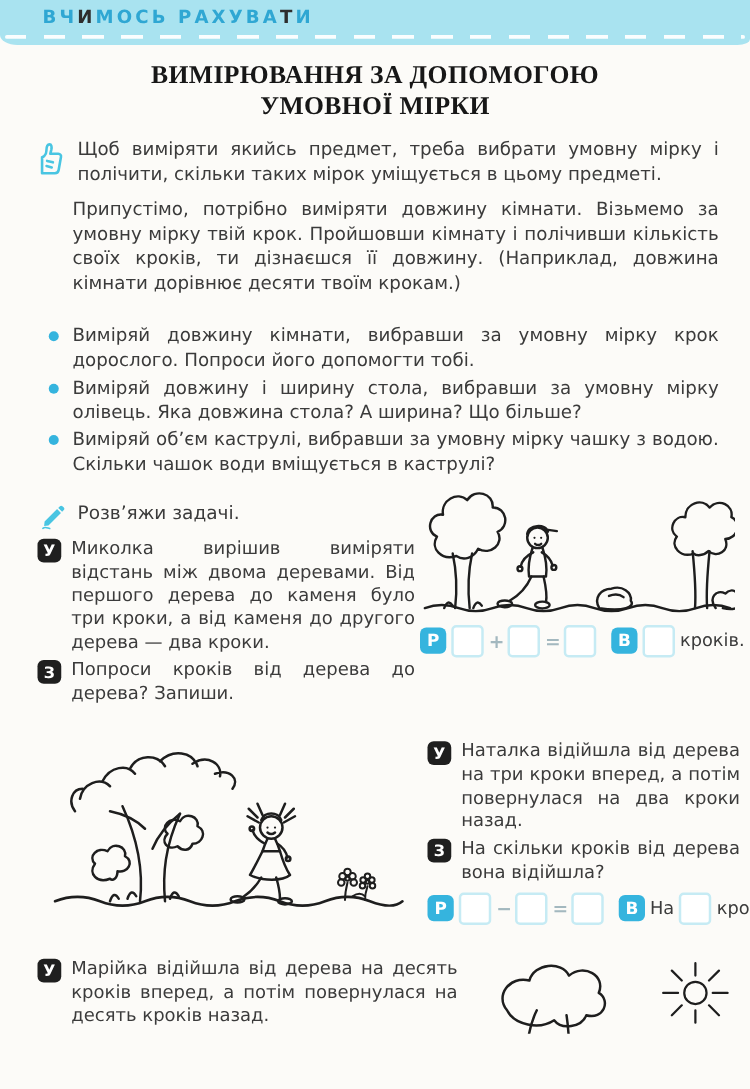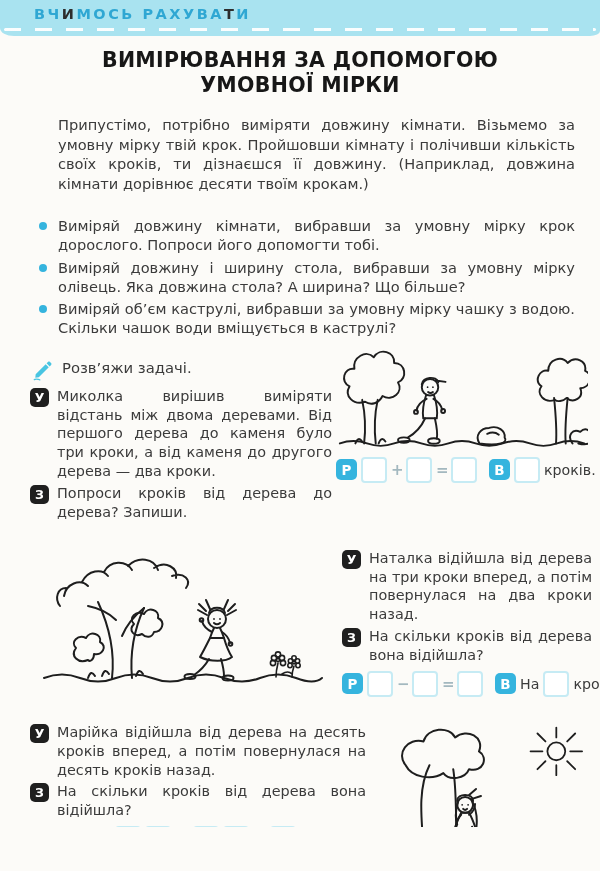--- a/index.html
+++ b/index.html
@@ -14,21 +14,21 @@
 
   
   .band{position:relative;height:36px;background:var(--band-bg);border-radius:0 0 10px 14px/0 0 5px 8px;flex:0 0 auto;}
   .band-title{position:absolute;top:6px;left:34px;font-size:14.5px;font-weight:bold;letter-spacing:2.5px;}
   .seg-blue{color:var(--band-text);}
   .seg-dark{color:var(--band-text-dark);}
   .band-dash{position:absolute;left:4px;right:4px;bottom:5px;height:3px;
     background:repeating-linear-gradient(90deg,#ffffff 0 17px,transparent 17px 31px);opacity:.95;border-radius:2px;}
 
   .title{ text-align:center;font-weight:bold;font-size:20.5px;line-height:1.22;color:#171717;
-    letter-spacing:.3px;margin:12px 20px 8px;}
+    letter-spacing:.3px;margin:12px 20px 8px;font-family:Liberation Serif, serif;}
 
   .note-row{display:flex;gap:8px;margin:4px 25px 0 26px;align-items:flex-start;}
   .hand{flex:0 0 28px;margin-top:2px;}
   .note-text{font-size:14.6px;line-height:1.34;text-align:justify;}
 
   .para{margin:9px 25px 4px 58px;font-size:14.6px;line-height:1.34;text-align:justify;}
 
   .bullets{list-style:none;margin:19px 25px 0 38px;}
   .bullets li{position:relative;padding-left:20px;font-size:14.6px;line-height:1.32;text-align:justify;margin-bottom:3px;}
   .bullets li::before{content:"";position:absolute;left:1px;top:6px;width:8px;height:8px;border-radius:50%;background:var(--accent);}
@@ -73,20 +73,27 @@
   <div class="band">
     <div class="band-title"><span class="seg-blue">ВЧ</span><span class="seg-dark">И</span><span class="seg-blue">МОСЬ РАХУВА</span><span class="seg-dark">Т</span><span class="seg-blue">И</span></div>
     <div class="band-dash"></div>
   </div>
 
   <h1 class="title">
     <span>ВИМІРЮВАННЯ ЗА ДОПОМОГОЮ</span><br>
     <span>УМОВНОЇ МІРКИ</span>
   </h1>
 
+  <div class="note-row">
+    <svg class="hand" width="28" height="30" viewBox="0 0 24 26" fill="none" stroke="#49c5e2" stroke-width="1.8" stroke-linecap="round" stroke-linejoin="round">
+      <path d="M6.5 12 L6.5 23 M6.5 12 C6.5 12 9.5 11 9.5 7.5 C9.5 4.5 10.5 3 11.7 3 C12.9 3 13.4 4.6 12.9 6.8 L12.2 9.5 L17.8 9.5 C19 9.5 19.9 10.6 19.6 11.8 L18 20.8 C17.8 22.1 16.7 23 15.4 23 L6.5 23"></path>
+      <path d="M10 14.5 l4 1 M9.6 18 l3.6 1"></path>
+    </svg>
+    <p class="note-text">Щоб виміряти якийсь предмет, треба вибрати умовну мірку і полічити, скільки таких мірок уміщується в цьому предметі.</p>
+  </div>
 
   <p class="para">Припустімо, потрібно виміряти довжину кімнати. Візьмемо за умовну мірку твій крок. Пройшовши кімнату і полічивши кількість своїх кроків, ти дізнаєшся її довжину. (Наприклад, довжина кімнати дорівнює десяти твоїм крокам.)</p>
 
   <ul class="bullets">
     <li>Виміряй довжину кімнати, вибравши за умовну мірку крок дорослого. Попроси його допомогти тобі.</li>
     <li>Виміряй довжину і ширину стола, вибравши за умовну мірку олівець. Яка довжина стола? А ширина? Що більше?</li>
     <li>Виміряй об’єм каструлі, вибравши за умовну мірку чашку з водою. Скільки чашок води вміщується в каструлі?</li>
   </ul>
 
   <div class="divider"></div>

